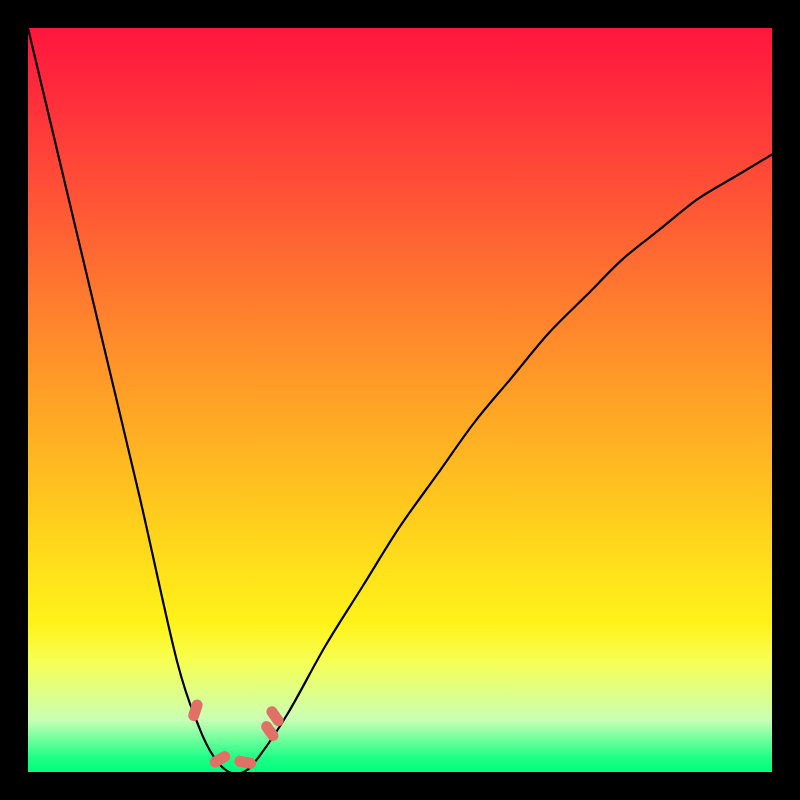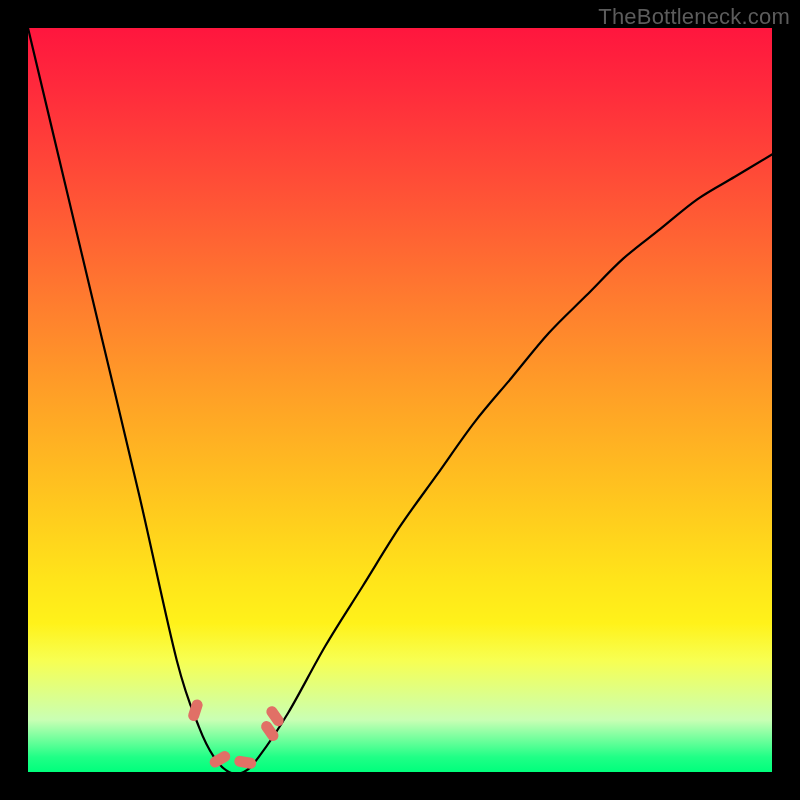--- a/index.html
+++ b/index.html
@@ -64,21 +64,20 @@
   }
   .marker {
     fill: #e17066;
     stroke: none;
   }
 </style>
 </head>
 <body>
 
 <div class="frame">
-  <div class="watermark">TheBottleneck.com</div>
   <div class="plot">
     <svg class="curve" viewBox="0 0 744 744">
       <path class="main" d="M 0 0 C 6.2 26.040000000000003, 24.800000000000004 104.16, 37.2 156.24 C 49.6 208.32000000000002, 62.00000000000001 260.40000000000003, 74.4 312.48 C 86.80000000000001 364.56, 99.19999999999999 415.40000000000003, 111.6 468.72 C 124 522.04, 138.88 593.96, 148.8 632.4 C 158.72000000000003 670.8399999999999, 164.92000000000002 683.24, 171.12 699.36 C 177.32 715.48, 181.04 721.6800000000001, 186 729.12 C 190.96 736.56, 195.92000000000002 741.52, 200.88000000000002 744 C 205.84000000000003 746.48, 210.8 746.48, 215.76 744 C 220.71999999999997 741.52, 223.2 739.04, 230.64 729.12 C 238.07999999999998 719.2, 249.23999999999998 703.08, 260.4 684.48 C 271.56 665.88, 285.20000000000005 638.6, 297.6 617.52 C 310 596.4399999999999, 322.40000000000003 577.84, 334.8 558 C 347.2 538.16, 359.6 517.08, 372 498.48 C 384.4 479.88, 396.80000000000007 463.76, 409.20000000000005 446.4 C 421.6 429.03999999999996, 434 410.44, 446.4 394.32 C 458.79999999999995 378.2, 471.20000000000005 364.56, 483.6 349.68 C 496 334.8, 508.4 318.68, 520.8 305.04 C 533.1999999999999 291.40000000000003, 545.6 280.24, 558 267.84 C 570.4 255.43999999999997, 582.8000000000001 241.79999999999998, 595.2 230.64 C 607.6 219.48, 620 210.79999999999998, 632.4 200.88 C 644.8 190.96, 657.2 179.8, 669.6 171.12 C 682 162.44, 694.4 156.23999999999995, 706.8 148.79999999999995 C 719.1999999999999 141.35999999999996, 737.8 130.20000000000002, 744 126.48000000000002"></path>
       <g>
           <rect x="-11" y="-5.5" width="22" height="11" rx="5.5" ry="5.5" class="marker" transform="translate(167.4 682.248) rotate(-72)"></rect>
           <rect x="-11" y="-5.5" width="22" height="11" rx="5.5" ry="5.5" class="marker" transform="translate(191.952 731.352) rotate(-30)"></rect>
           <rect x="-11" y="-5.5" width="22" height="11" rx="5.5" ry="5.5" class="marker" transform="translate(217.248 734.328) rotate(10)"></rect>
           <rect x="-11" y="-5.5" width="22" height="11" rx="5.5" ry="5.5" class="marker" transform="translate(241.8 703.08) rotate(55)"></rect>
           <rect x="-11" y="-5.5" width="22" height="11" rx="5.5" ry="5.5" class="marker" transform="translate(247.008 688.2) rotate(55)"></rect>
         </g>

